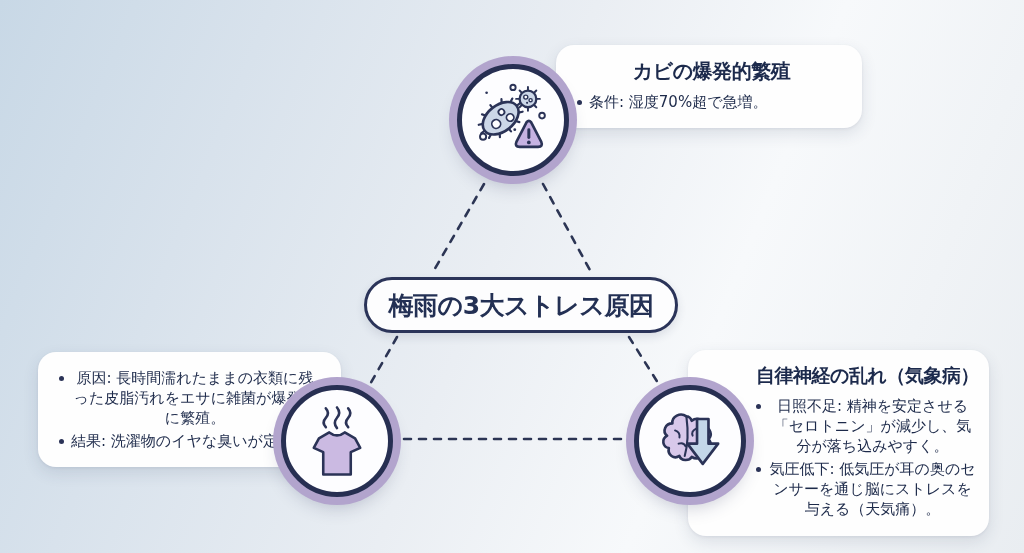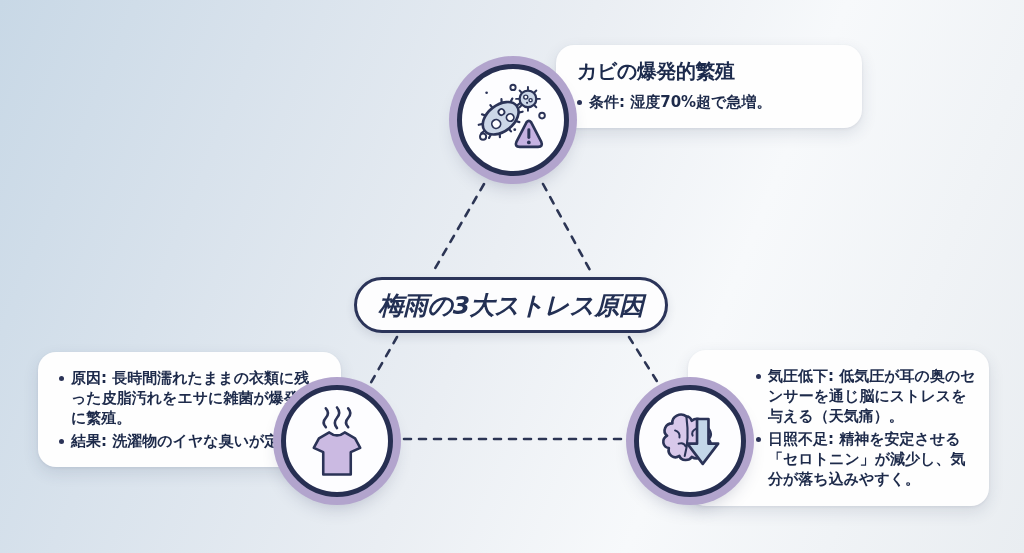--- a/index.html
+++ b/index.html
@@ -10,49 +10,48 @@
   .canvas{
     position:relative;width:1024px;height:553px;
     background:linear-gradient(112deg,#c8d8e6 0%,#d8e2ec 22%,#eaeef3 48%,#f7f9fb 68%,#e9edf1 100%);
   }
   svg.links{position:absolute;left:0;top:0;width:1024px;height:553px;z-index:1;}
   .links line{stroke:#2c3554;stroke-width:2.6;stroke-dasharray:7 8;stroke-linecap:round;}
 
   .card{
     position:absolute;z-index:2;background:#fefefe;border-radius:18px;
     box-shadow:0 6px 16px rgba(45,55,90,.12),0 1px 3px rgba(45,55,90,.08);
-    padding:13px 16px 16px 21px;color:#1d2a4a;
+    padding:13px 16px 16px 21px;color:#1d2a4a;text-align:center;
   }
   .card h2{
     margin:0 0 7px 0;font-size:20px;font-weight:700;letter-spacing:-.5px;
     white-space:nowrap;color:#1c2a4c;
   }
-  .bullet{display:flex;gap:7px;font-size:15px;line-height:1.34;font-weight:700;margin-top:3px;}
+  .bullet{display:flex;gap:7px;font-size:15px;line-height:1.34;font-weight:400;margin-top:3px;}
   .dot{width:5px;height:5px;border-radius:50%;background:#2b3357;margin-top:8px;flex:none;}
   .card-top{left:556px;top:45px;width:306px;box-sizing:border-box;}
   .card-bl{left:38px;top:352px;width:303px;box-sizing:border-box;}
   .card-br{left:688px;top:350px;width:301px;box-sizing:border-box;padding-left:68px;padding-right:12px;}
 
   .node{
     position:absolute;z-index:3;width:112px;height:112px;box-sizing:border-box;
     border:5px solid #272f52;border-radius:50%;background:#fdfdff;
     box-shadow:0 0 0 8px #b2a4cd,0 10px 18px rgba(44,52,90,.25);
     display:flex;align-items:center;justify-content:center;
   }
   .node-top{left:457px;top:64px;}
   .node-bl{left:281px;top:385px;}
   .node-br{left:634px;top:385px;}
   .node svg{display:block;}
 
   .title-box{
-    position:absolute;z-index:4;left:354px;top:277px;width:314px;height:56px;
+    position:absolute;z-index:4;left:364px;top:277px;width:314px;height:56px;
     box-sizing:border-box;background:#fdfdfe;border:3.5px solid #2b3459;border-radius:28px;
     display:flex;align-items:center;justify-content:center;
     box-shadow:0 4px 10px rgba(40,50,80,.12);
-    font-style:italic;
   }
   .title-box span{
     font-size:25px;font-weight:700;color:#233054;white-space:nowrap;letter-spacing:-.5px;
   }
 </style>
 </head>
 <body>
 
 <div class="canvas">
 
@@ -77,27 +76,28 @@
       <span class="dot"></span>
       <span style="max-width:248px;">原因: 長時間濡れたままの衣類に残った皮脂汚れをエサに雑菌が爆発的に繁殖。</span>
     </div>
     <div class="bullet">
       <span class="dot"></span>
       <span style="max-width:248px;">結果: 洗濯物のイヤな臭いが定着。</span>
     </div>
   </div>
 
   <div class="card card-br">
+    <h2 style="font-size:19px;">自律神経の乱れ（気象病）</h2>
+    <div class="bullet">
+      <span class="dot"></span>
+      <span>日照不足: 精神を安定させる「セロトニン」が減少し、気分が落ち込みやすく。</span>
+    </div>
     <div class="bullet">
       <span class="dot"></span>
       <span>気圧低下: 低気圧が耳の奥のセンサーを通じ脳にストレスを与える（天気痛）。</span>
-    </div>
-    <div class="bullet">
-      <span class="dot"></span>
-      <span>日照不足: 精神を安定させる「セロトニン」が減少し、気分が落ち込みやすく。</span>
     </div>
   </div>
 
   <div class="node node-top">
     <svg width="88" height="88" viewBox="0 0 100 100">
       <g transform="translate(36,48) rotate(-38)">
         <path fill="none" stroke="#2b3357" stroke-width="2.5" stroke-linecap="round" d="M23,0L28,0 M19.9,7.5L24.2,9.5 M11.5,13L14,16.5 M0,15L0,19 M-11.5,13L-14,16.5 M-19.9,7.5L-24.2,9.5 M-23,0L-28,0 M-19.9,-7.5L-24.2,-9.5 M-11.5,-13L-14,-16.5 M0,-15L0,-19 M11.5,-13L14,-16.5 M19.9,-7.5L24.2,-9.5"></path>
         <ellipse cx="0" cy="0" rx="23" ry="15" fill="#ccd7e8" stroke="#2b3357" stroke-width="3"></ellipse>
         <circle cx="-8" cy="2" r="5" fill="#fdfdff" stroke="#2b3357" stroke-width="2"></circle>
         <circle cx="5" cy="-5" r="3.4" fill="#fdfdff" stroke="#2b3357" stroke-width="2"></circle>

